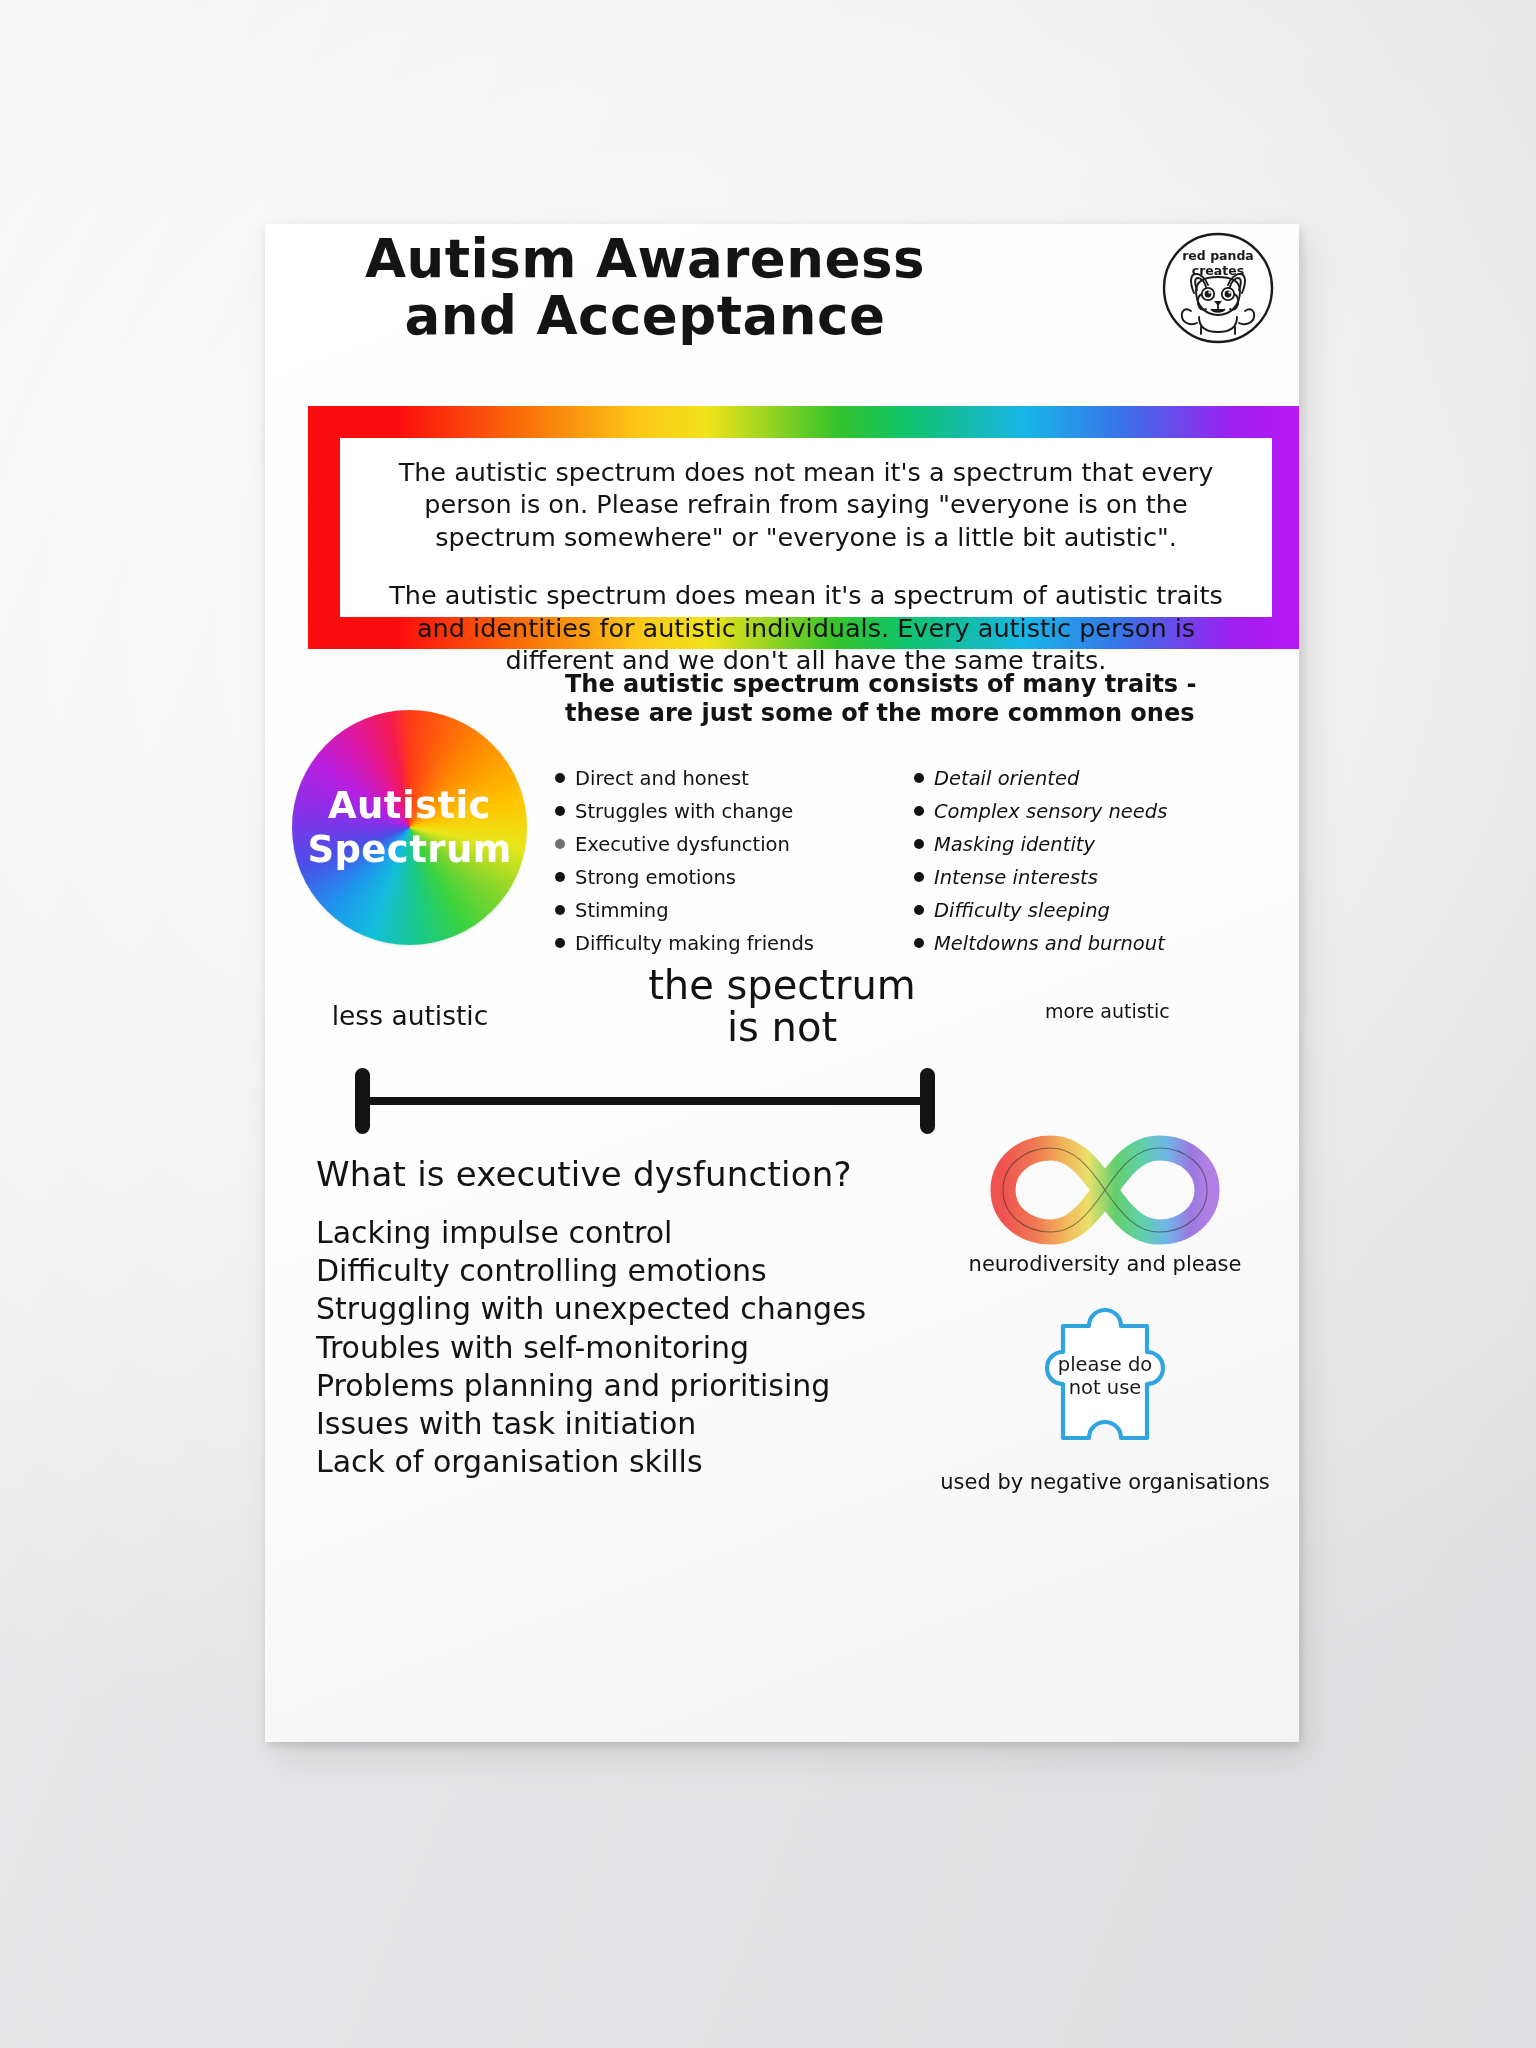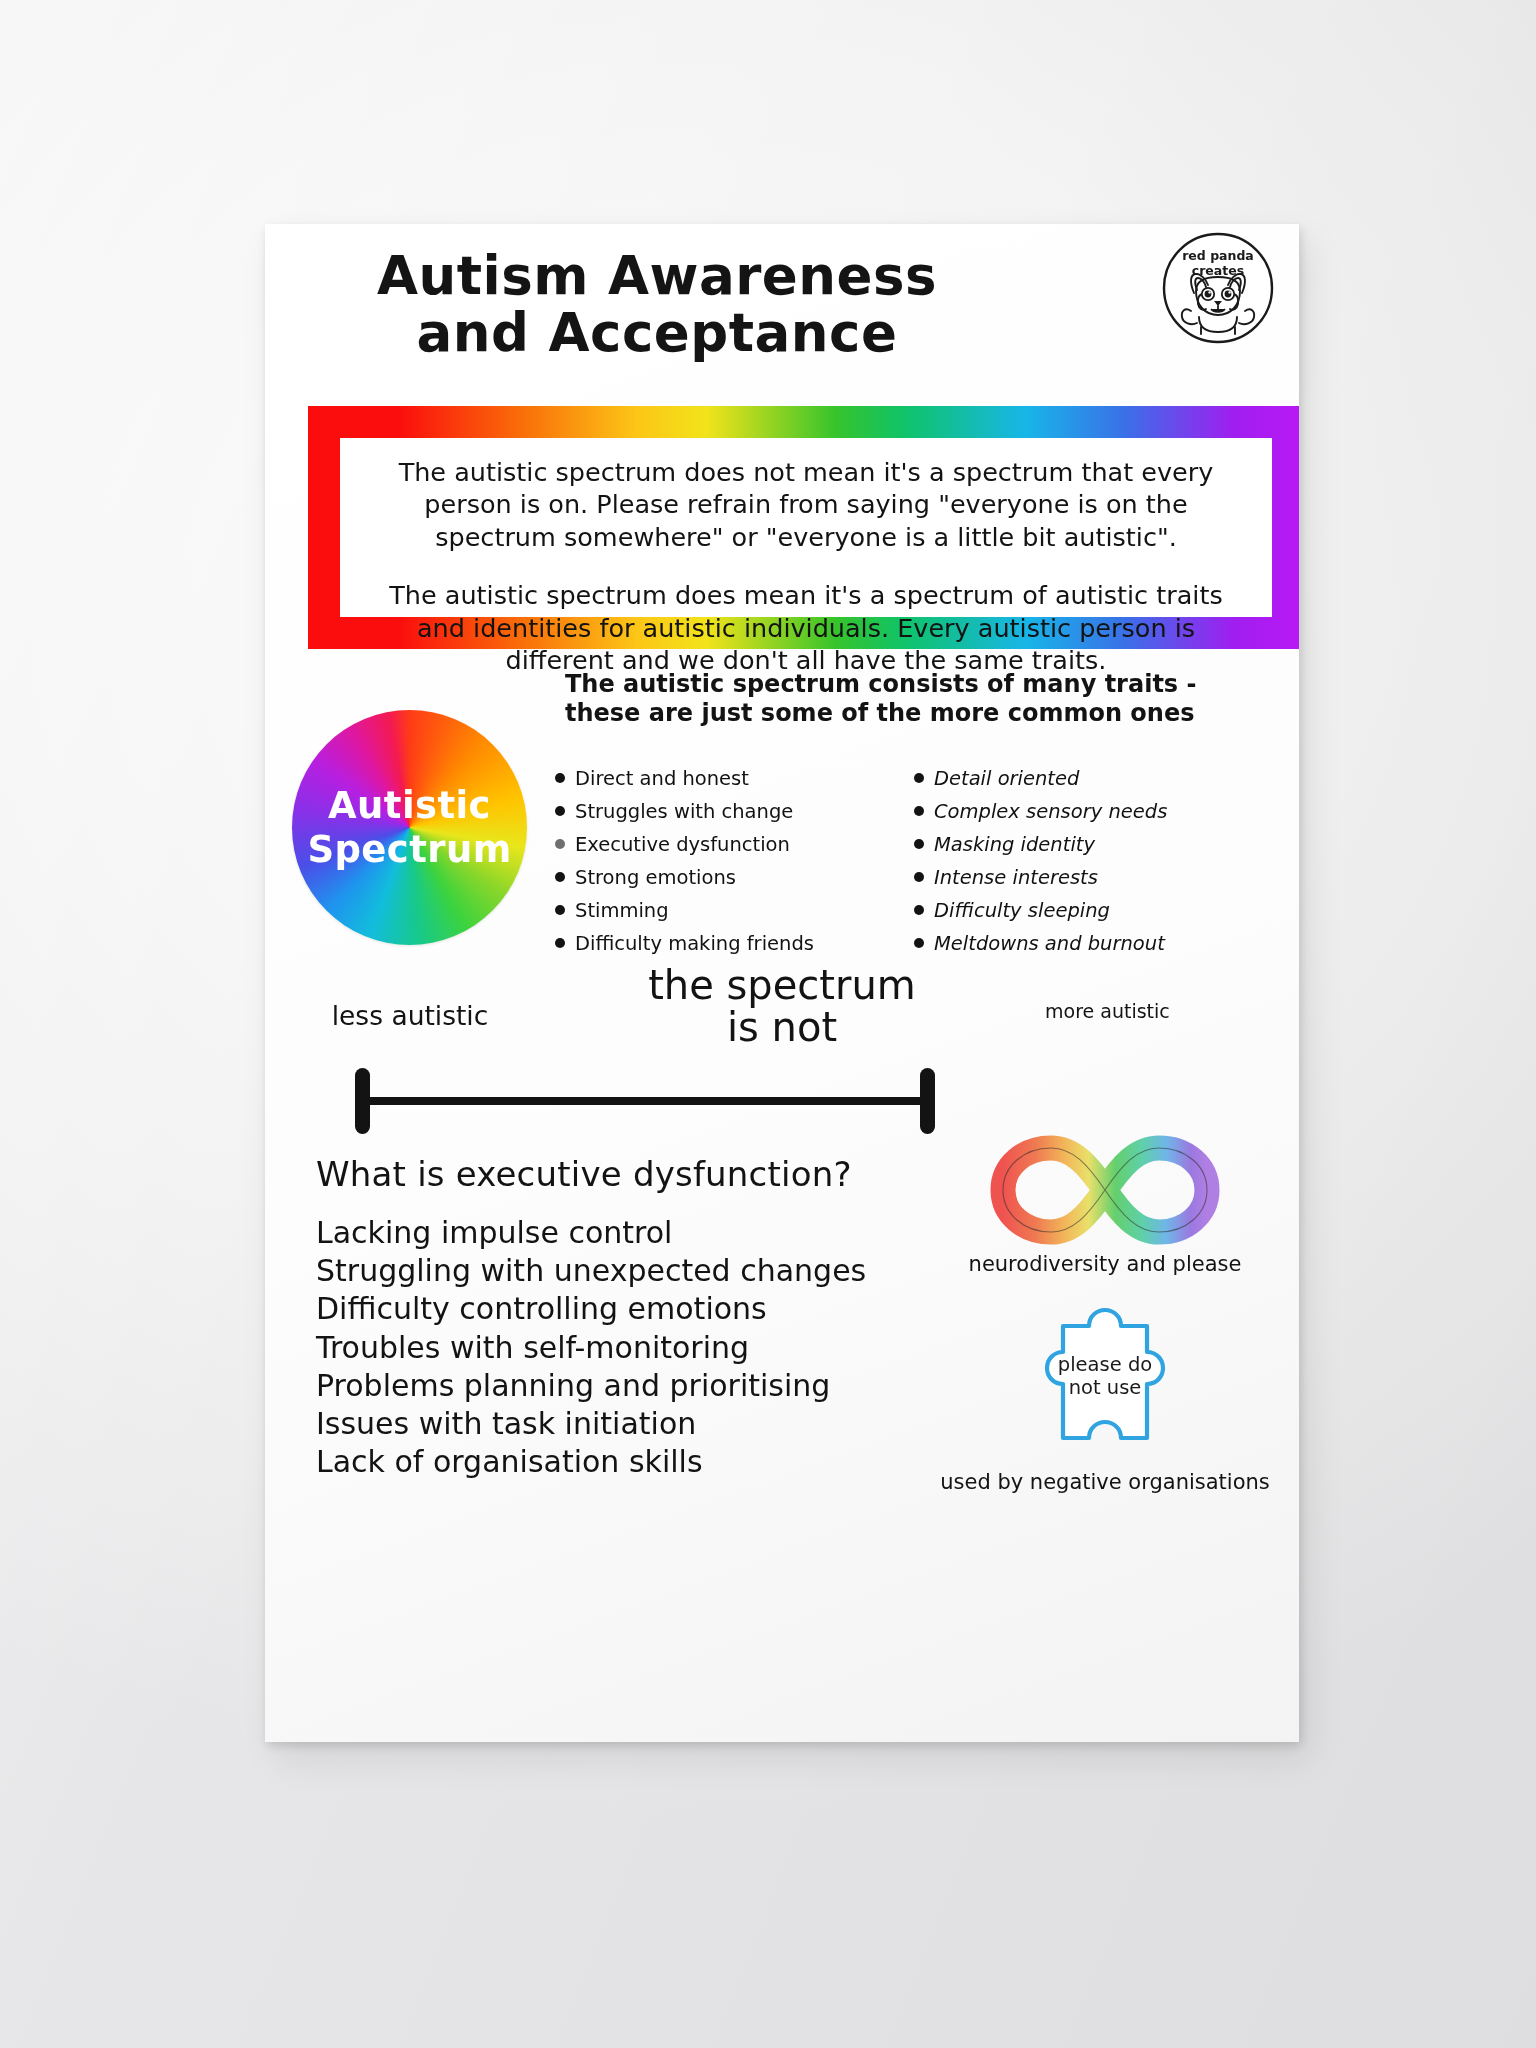--- a/index.html
+++ b/index.html
@@ -44,30 +44,29 @@
   }
 
   
   .title-zone {
     position: relative;
     height: 140px;
   }
   .poster-title {
     position: absolute;
     left: 0;
-    top: 23px;
+    top: 6px;
     width: 760px;
     text-align: center;
     font-family: "DejaVu Sans", sans-serif;
     font-size: 53px;
     font-weight: 600;
     line-height: 1.08;
     letter-spacing: 0.5px;
     color: #141414;
-    padding-left: 12px;
   }
   .poster-title .line2 { display: block; }
 
   
   .logo {
     position: absolute;
     right: 24px;
     top: 7px;
     width: 114px;
     height: 114px;
@@ -462,22 +461,22 @@
     <div class="barbell">
       <div class="cap l"></div>
       <div class="bar"></div>
       <div class="cap r"></div>
     </div>
   </div>
 
   <div class="exec">
     <h2>What is executive dysfunction?</h2>
     <div class="eitem">Lacking impulse control</div>
+    <div class="eitem">Difficulty controlling emotions</div>
     <div class="eitem">Struggling with unexpected changes</div>
-    <div class="eitem">Difficulty controlling emotions</div>
     <div class="eitem">Troubles with self-monitoring</div>
     <div class="eitem">Problems planning and prioritising</div>
     <div class="eitem">Issues with task initiation</div>
     <div class="eitem">Lack of organisation skills</div>
   </div>
 
   <div class="symbols">
 
     <div class="infinity-wrap">
       <svg width="232" height="116" viewBox="0 0 232 116">

